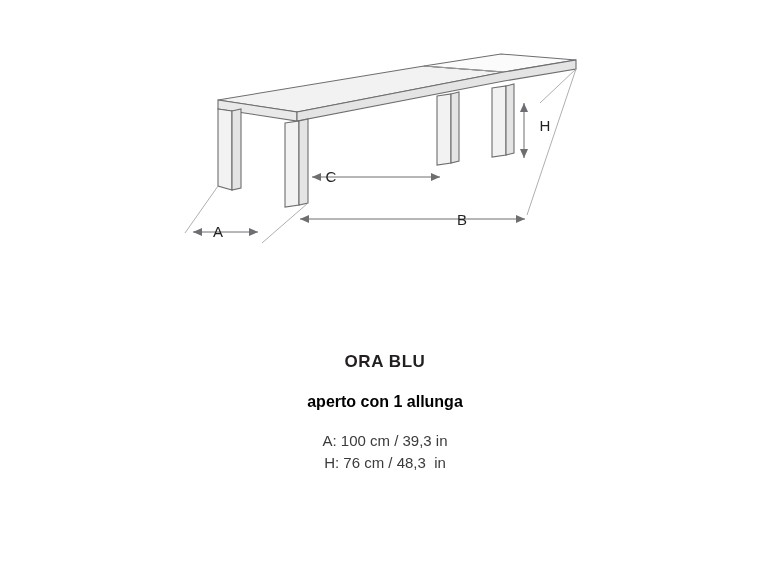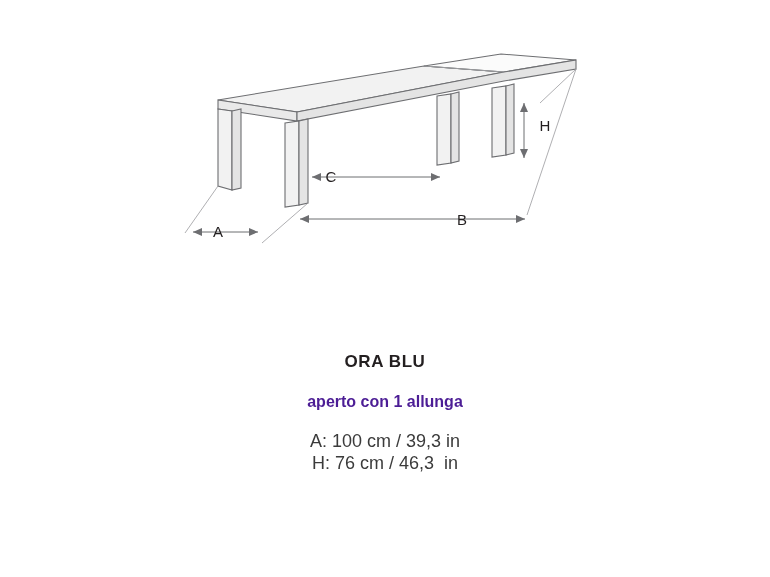--- a/index.html
+++ b/index.html
@@ -38,31 +38,31 @@
     font-size: 17px;
     font-weight: bold;
     letter-spacing: 0.6px;
     color: #231f20;
     margin: 0 0 20px 0;
     line-height: 20px;
   }
   .subtitle {
     font-size: 16px;
     font-weight: bold;
-    color: #4c1d95;
+    color: #000000;
     margin: 0 0 18px 0;
     line-height: 20px;
   }
   .spec-list {
     list-style: none;
     margin: 0;
     padding: 0;
   }
   .spec-list li {
-    font-size: 18px;
+    font-size: 15px;
     color: #3b3b3b;
     line-height: 22px;
     white-space: pre;
   }
   svg text {
     font-family: "Liberation Sans", sans-serif;
     font-size: 15px;
     fill: #231f20;
   }
 </style>
@@ -137,17 +137,17 @@
       </g>
 
     </svg>
   </div>
 
   <div class="caption">
     <div class="title">ORA BLU</div>
     <div class="subtitle">aperto con 1 allunga</div>
     <ul class="spec-list">
       <li>A: 100 cm / 39,3 in</li>
-      <li>H: 76 cm / 46,3  in</li>
+      <li>H: 76 cm / 48,3  in</li>
     </ul>
   </div>
 
 </div>
 
 </body></html>

